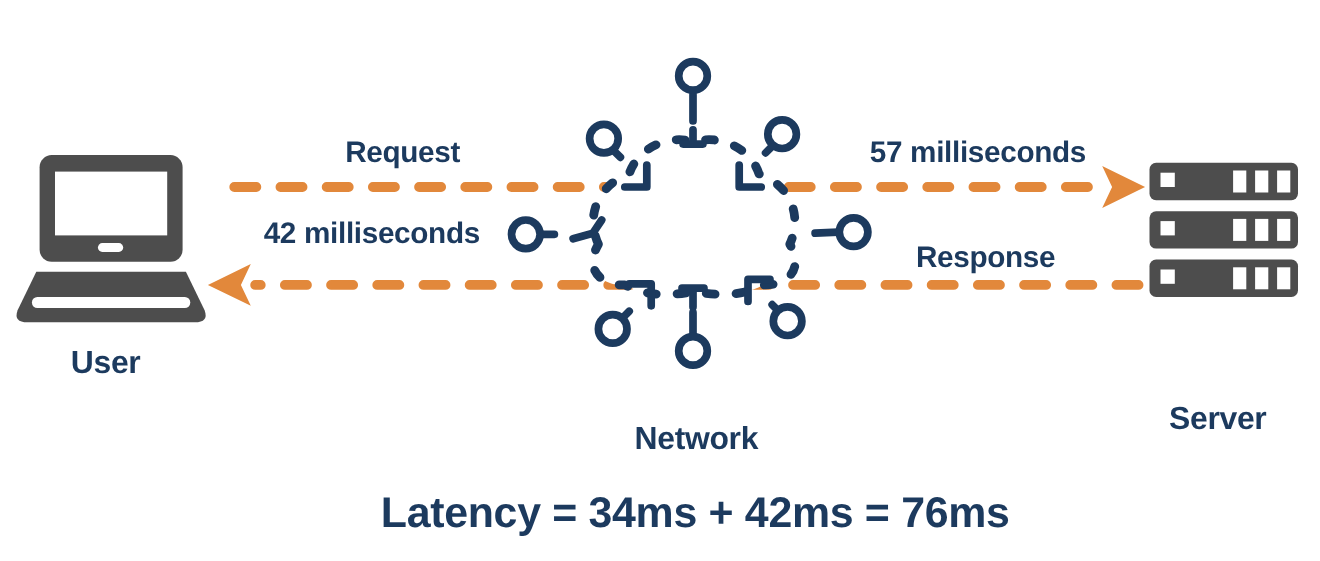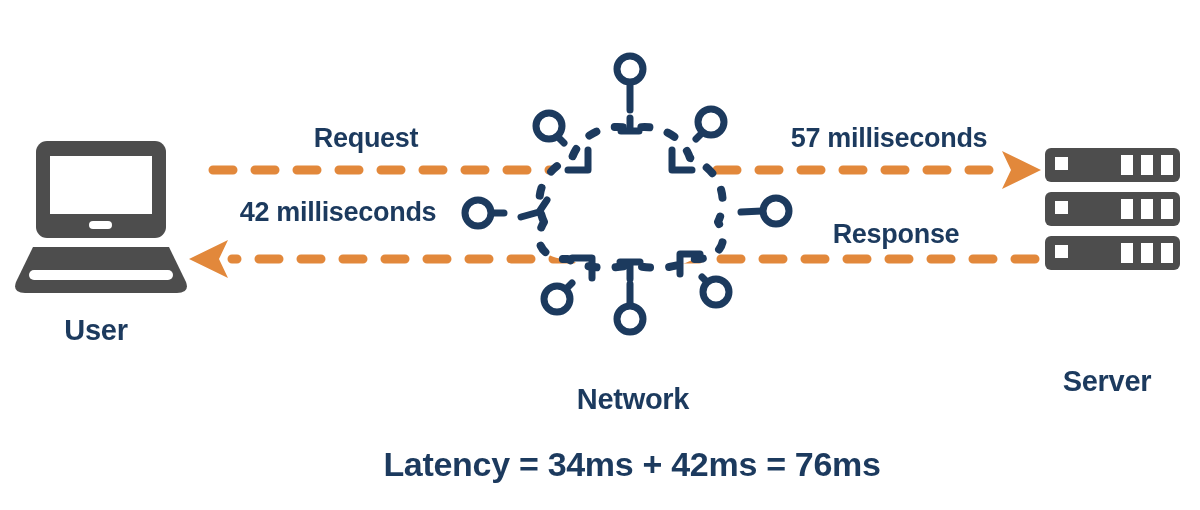--- a/index.html
+++ b/index.html
@@ -15,21 +15,21 @@
     position: absolute;
     transform: translateX(-50%);
     color: #1c3a5e;
     font-weight: 700;
     letter-spacing: -0.3px;
     white-space: nowrap;
     line-height: 1;
   }
   .lbl-flow   { font-size: 27px; }
   .lbl-node   { font-size: 29px; }
-  .lbl-formula{ font-size: 34px; }
+  .lbl-formula{ font-size: 39px; }
 </style>
 </head>
 <body>
 
 <div class="stage">
 
   <svg class="diagram-svg" width="1200" height="510" viewBox="0 0 1200 510">
 
     <g fill="#4d4d4d">
       <rect x="36" y="141" width="130" height="97" rx="11"></rect>

